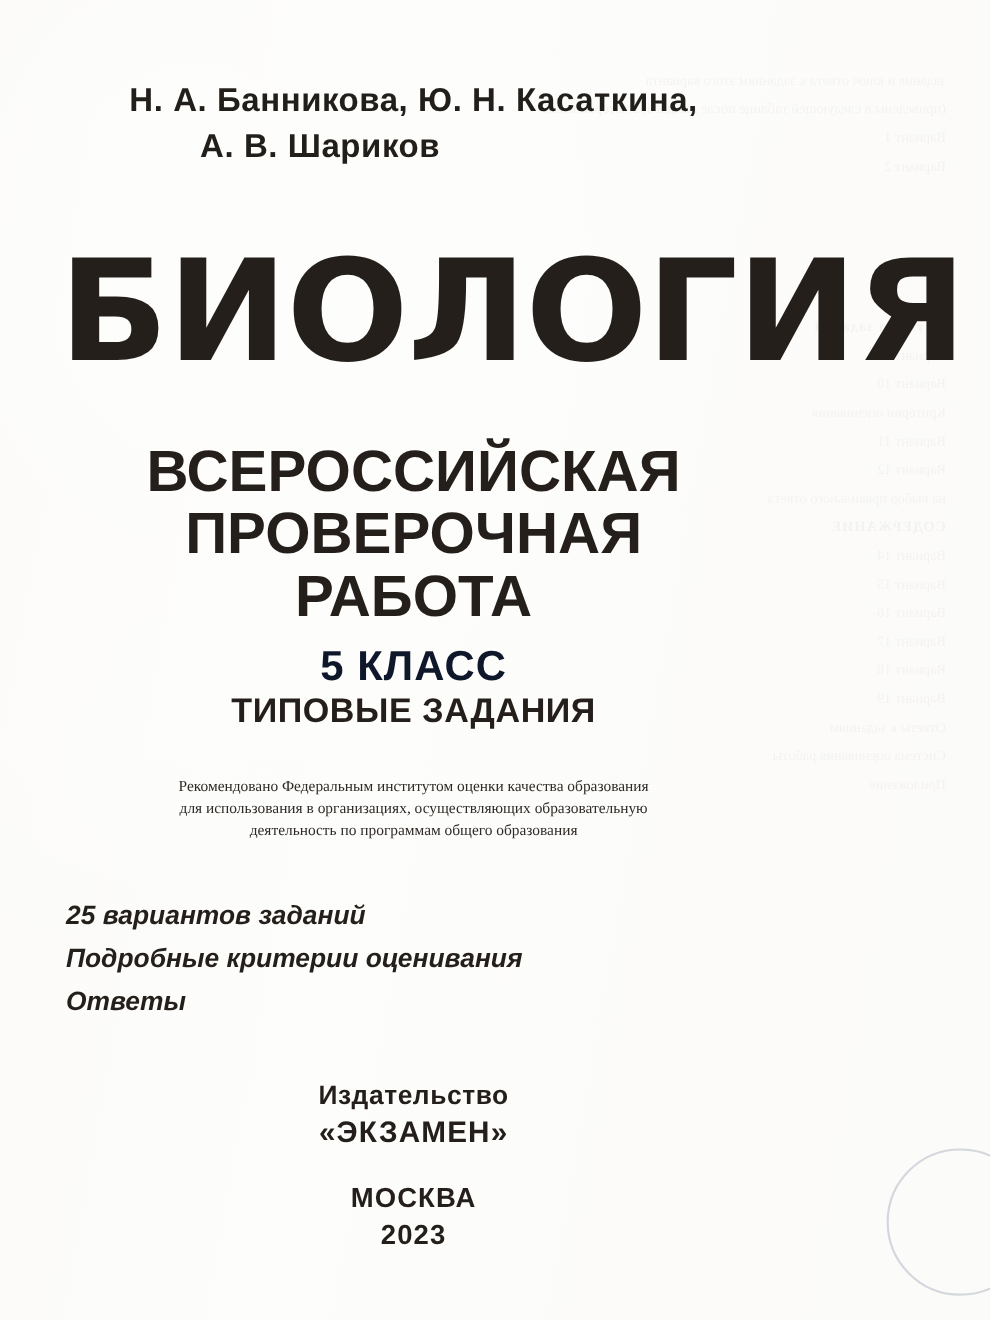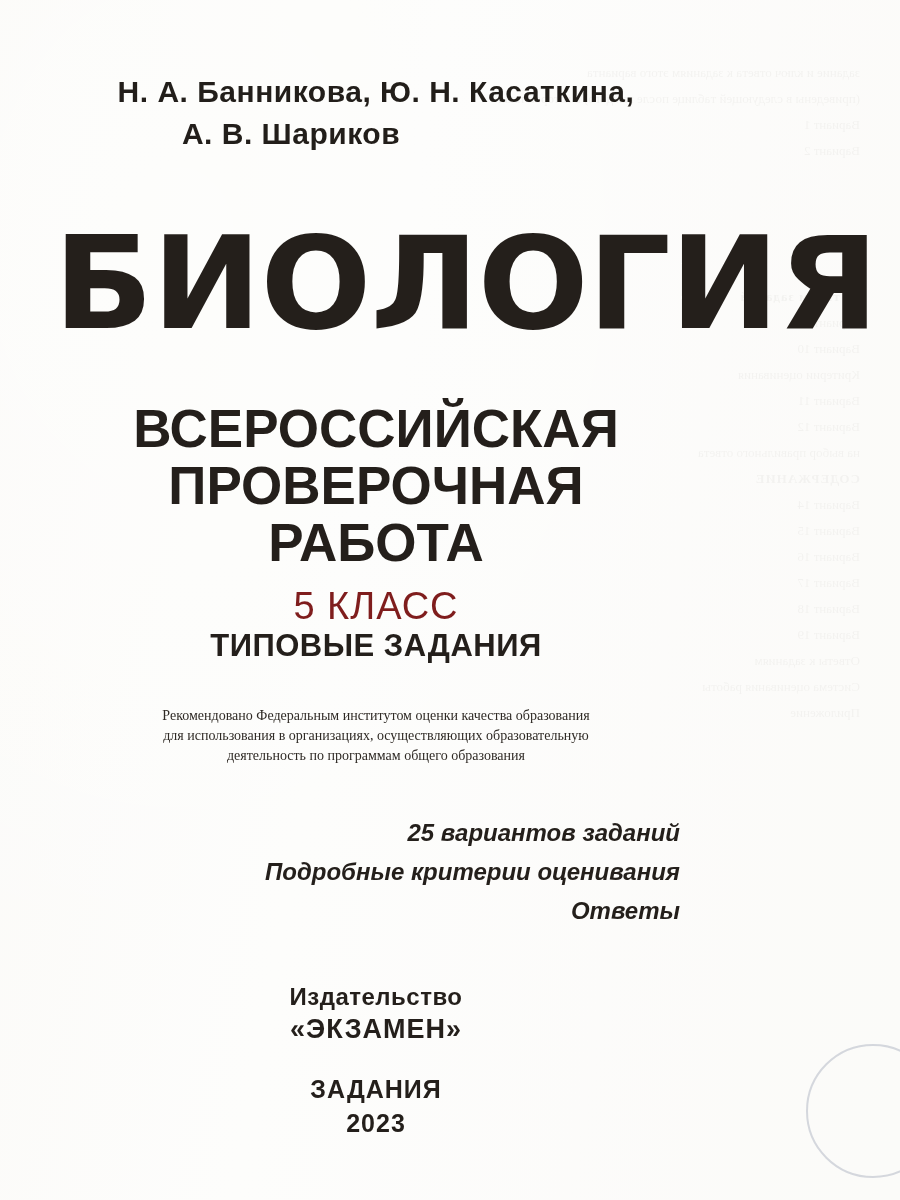--- a/index.html
+++ b/index.html
@@ -112,24 +112,24 @@
     line-height: 1.08;
     letter-spacing: 0px;
     color: #241f1b;
   }
   .vpr .l1 { display: block; }
   .vpr .l2 { display: block; }
 
   .grade {
     margin-top: 14px;
     text-align: center;
-    font-weight: normal;
+    font-weight: bold;
     font-size: 38px;
     letter-spacing: 1px;
-    color: #7f1d1d;
+    color: #0f172a;
   }
 
   .typical {
     text-align: center;
     font-weight: bold;
     font-size: 31px;
     letter-spacing: 0.5px;
     color: #241f1b;
   }
 
@@ -138,21 +138,20 @@
     text-align: center;
     font-family: "Liberation Serif", serif;
     font-size: 14px;
     line-height: 1.42;
     color: #2f2a25;
   }
   .recommend span { display: block; }
 
   .features {
     margin-top: 48px;
-    text-align: right;
     padding-right: 12px;
     font-weight: bold;
     font-style: italic;
     font-size: 24px;
     line-height: 1.62;
     color: #241f1b;
   }
   .features span { display: block; }
 
   .publisher {
@@ -261,17 +260,17 @@
 
   <div class="features">
     <span>25 вариантов заданий</span>
     <span>Подробные критерии оценивания</span>
     <span>Ответы</span>
   </div>
 
   <div class="publisher">
     <span class="pub-name1">Издательство</span>
     <span class="pub-name2">«ЭКЗАМЕН»</span>
-    <span class="city">ЗАДАНИЯ</span>
+    <span class="city">МОСКВА</span>
     <span class="year">2023</span>
   </div>
 
 </div>
 
 </body></html>

